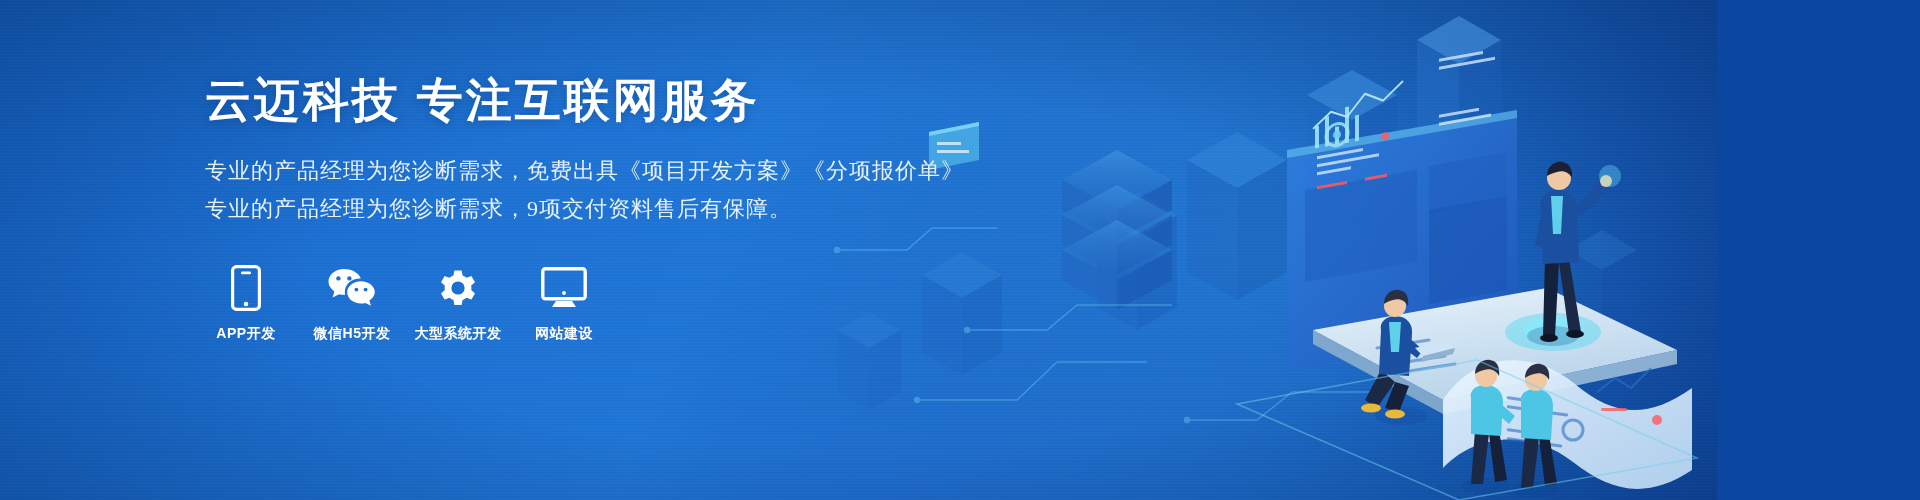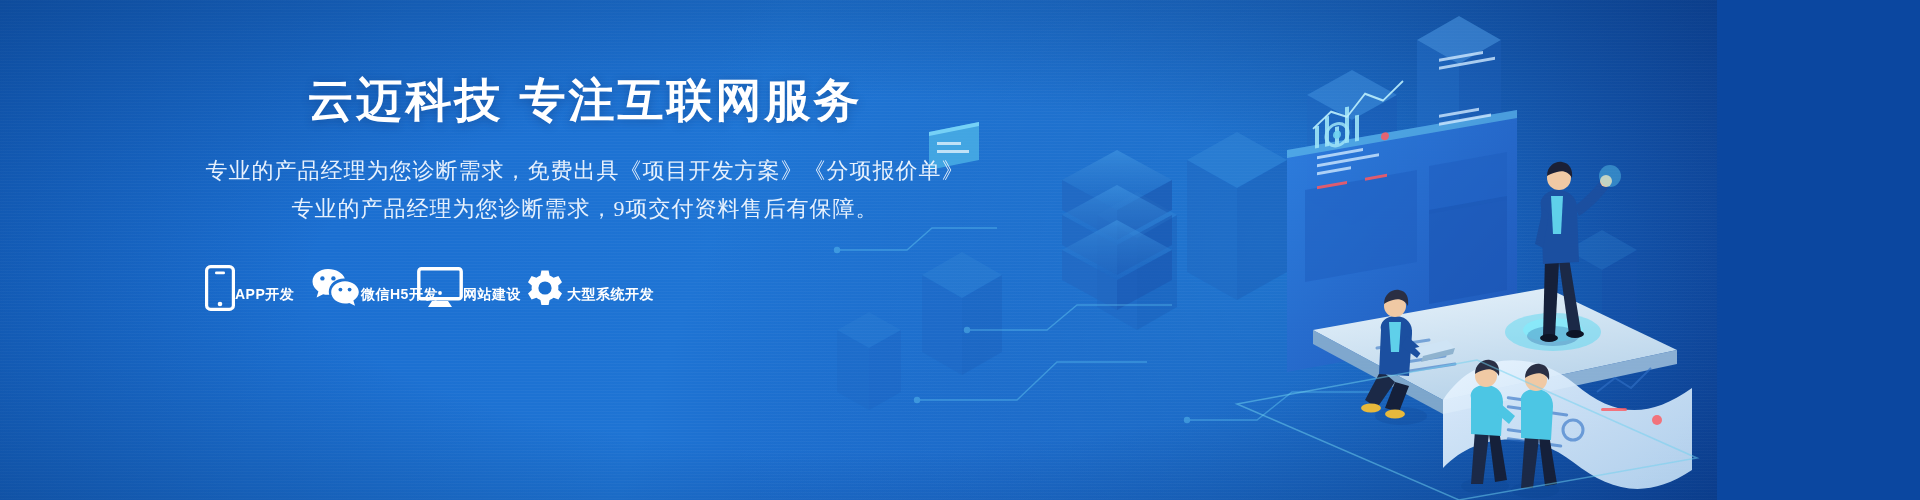--- a/index.html
+++ b/index.html
@@ -11,21 +11,20 @@
 
   .banner {
     position: relative;
     width: 1717px;
     height: 500px;
     overflow: hidden;
     font-family: "Liberation Sans", "DejaVu Sans", sans-serif;
     background:
       radial-gradient(circle at 74% 48%, rgba(40,140,225,0.55) 0%, rgba(40,140,225,0.0) 45%),
       linear-gradient(110deg, #1565c8 0%, #1b6fd1 22%, #1e74d4 42%, #1961c2 62%, #114fae 82%, #0d439f 100%);
-    text-align: center;
   }
 
   
   .scanlines {
     position: absolute;
     inset: 0;
     background: repeating-linear-gradient(
       to bottom,
       rgba(255,255,255,0.030) 0px,
       rgba(255,255,255,0.030) 1px,
@@ -76,21 +75,21 @@
   
   .services {
     display: flex;
     align-items: flex-start;
     margin-top: 36px;
     gap: 24px;
   }
   .service {
     width: 82px;
     display: flex;
-    flex-direction: row;
+    flex-direction: column;
     align-items: center;
   }
   .service .glyph {
     height: 46px;
     display: flex;
     align-items: center;
     justify-content: center;
   }
   .service .glyph svg { display: block; }
   .service .label {
@@ -400,34 +399,34 @@
             <path d="M34 15.2 C26.3 15.2 20.2 20.2 20.2 26.3 C20.2 32.5 26.3 37.5 34 37.5 C35.5 37.5 37 37.3 38.3 36.9 L44 39.8 L42.4 34.4 C45.6 32.4 47.8 29.5 47.8 26.3 C47.8 20.2 41.7 15.2 34 15.2 Z" fill="#ffffff"></path>
             <circle cx="29.4" cy="23.6" r="1.9" fill="#1a6fd0"></circle>
             <circle cx="38.6" cy="23.6" r="1.9" fill="#1a6fd0"></circle>
           </svg>
         </span>
         <span class="label">微信H5开发</span>
       </div>
 
       <div class="service">
         <span class="glyph">
+          <svg width="44" height="44" viewBox="0 0 44 44" xmlns="http://www.w3.org/2000/svg">
+            <path d="M18.4 1.5 h7.2 l1.0 5.0 a15 15 0 0 1 4.0 2.3 l4.8 -1.8 l3.6 6.2 l-3.8 3.3 a15 15 0 0 1 0 4.6 l3.8 3.3 l-3.6 6.2 l-4.8 -1.8 a15 15 0 0 1 -4.0 2.3 l-1.0 5.0 h-7.2 l-1.0 -5.0 a15 15 0 0 1 -4.0 -2.3 l-4.8 1.8 l-3.6 -6.2 l3.8 -3.3 a15 15 0 0 1 0 -4.6 l-3.8 -3.3 l3.6 -6.2 l4.8 1.8 a15 15 0 0 1 4.0 -2.3 Z" fill="#ffffff" transform="translate(0,3)"></path>
+            <circle cx="22" cy="22" r="6.6" fill="#1a6fd0"></circle>
+          </svg>
+        </span>
+        <span class="label">大型系统开发</span>
+      </div>
+
+      <div class="service">
+        <span class="glyph">
           <svg width="46" height="42" viewBox="0 0 46 42" xmlns="http://www.w3.org/2000/svg">
             <rect x="1.8" y="1.8" width="42.4" height="30" rx="2.6" ry="2.6" fill="none" stroke="#ffffff" stroke-width="3.4"></rect>
             <circle cx="23" cy="26" r="1.9" fill="#ffffff"></circle>
             <path d="M15 34 L31 34 L35 40 L11 40 Z" fill="#ffffff"></path>
           </svg>
         </span>
         <span class="label">网站建设</span>
       </div>
 
-      <div class="service">
-        <span class="glyph">
-          <svg width="44" height="44" viewBox="0 0 44 44" xmlns="http://www.w3.org/2000/svg">
-            <path d="M18.4 1.5 h7.2 l1.0 5.0 a15 15 0 0 1 4.0 2.3 l4.8 -1.8 l3.6 6.2 l-3.8 3.3 a15 15 0 0 1 0 4.6 l3.8 3.3 l-3.6 6.2 l-4.8 -1.8 a15 15 0 0 1 -4.0 2.3 l-1.0 5.0 h-7.2 l-1.0 -5.0 a15 15 0 0 1 -4.0 -2.3 l-4.8 1.8 l-3.6 -6.2 l3.8 -3.3 a15 15 0 0 1 0 -4.6 l-3.8 -3.3 l3.6 -6.2 l4.8 1.8 a15 15 0 0 1 4.0 -2.3 Z" fill="#ffffff" transform="translate(0,3)"></path>
-            <circle cx="22" cy="22" r="6.6" fill="#1a6fd0"></circle>
-          </svg>
-        </span>
-        <span class="label">大型系统开发</span>
-      </div>
-
     </div>
   </div>
 </div>
 
 </body></html>

